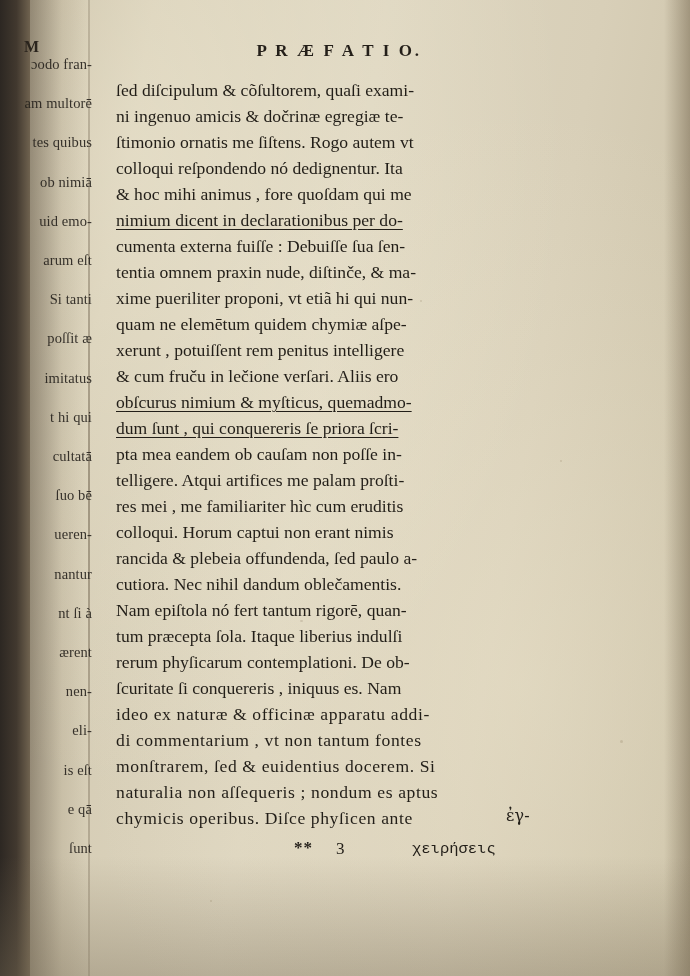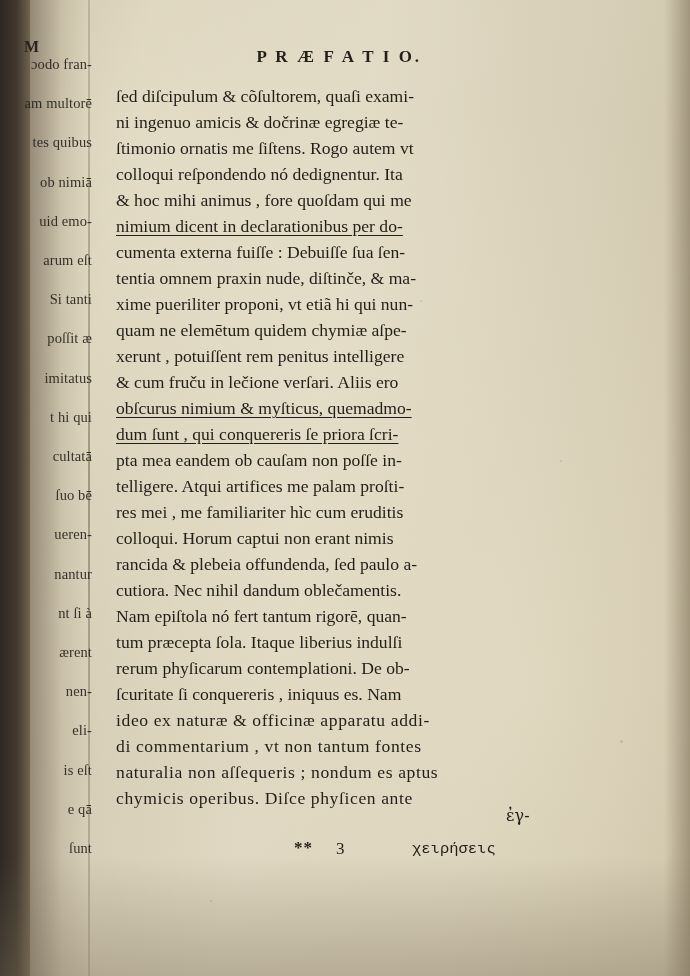--- a/index.html
+++ b/index.html
@@ -102,21 +102,21 @@
     left: 96px;
     top: 30px;
     width: 452px;
   }
   #running-head {
     text-align: center;
     font-size: 17px;
     letter-spacing: 2.6px;
     font-weight: bold;
     color: #241f19;
-    margin: 17px 0 16px 34px;
+    margin: 11px 0 16px 34px;
   }
   #body-text {
     color: #221e18;
     font-size: 17.6px;
     line-height: 26.0px;
     letter-spacing: 0.0px;
     text-align: justify;
   }
   #body-text .ln {
     display: block;
@@ -246,20 +246,21 @@
         <span class="ln">res mei , me familiariter hìc cum eruditis</span>
         <span class="ln">colloqui.   Horum captui non erant nimis</span>
         <span class="ln">rancida &amp; plebeia offundenda, ſed paulo a-</span>
         <span class="ln">cutiora. Nec nihil dandum oblečamentis.</span>
         <span class="ln">Nam epiſtola nó fert tantum rigorē, quan-</span>
         <span class="ln">tum præcepta ſola.  Itaque liberius indulſi</span>
         <span class="ln">rerum phyſicarum contemplationi. De ob-</span>
         <span class="ln">ſcuritate ſi conquereris , iniquus es.   Nam</span>
         <span class="ln sp">ideo ex naturæ &amp; officinæ apparatu addi-</span>
         <span class="ln sp">di commentarium , vt non tantum fontes</span>
+        <span class="ln sp">monſtrarem, ſed &amp; euidentius docerem. Si</span>
         <span class="ln sp">naturalia non aſſequeris ; nondum es aptus</span>
         <span class="ln sp">chymicis operibus. Diſce phyſicen ante</span>
       </div>
   </div>
 
   <div id="catchword-tail">ἐγ-</div>
 
   <div id="footer-line">
     <span id="sig-asterisks">**</span>
     <span id="sig-number">3</span>

